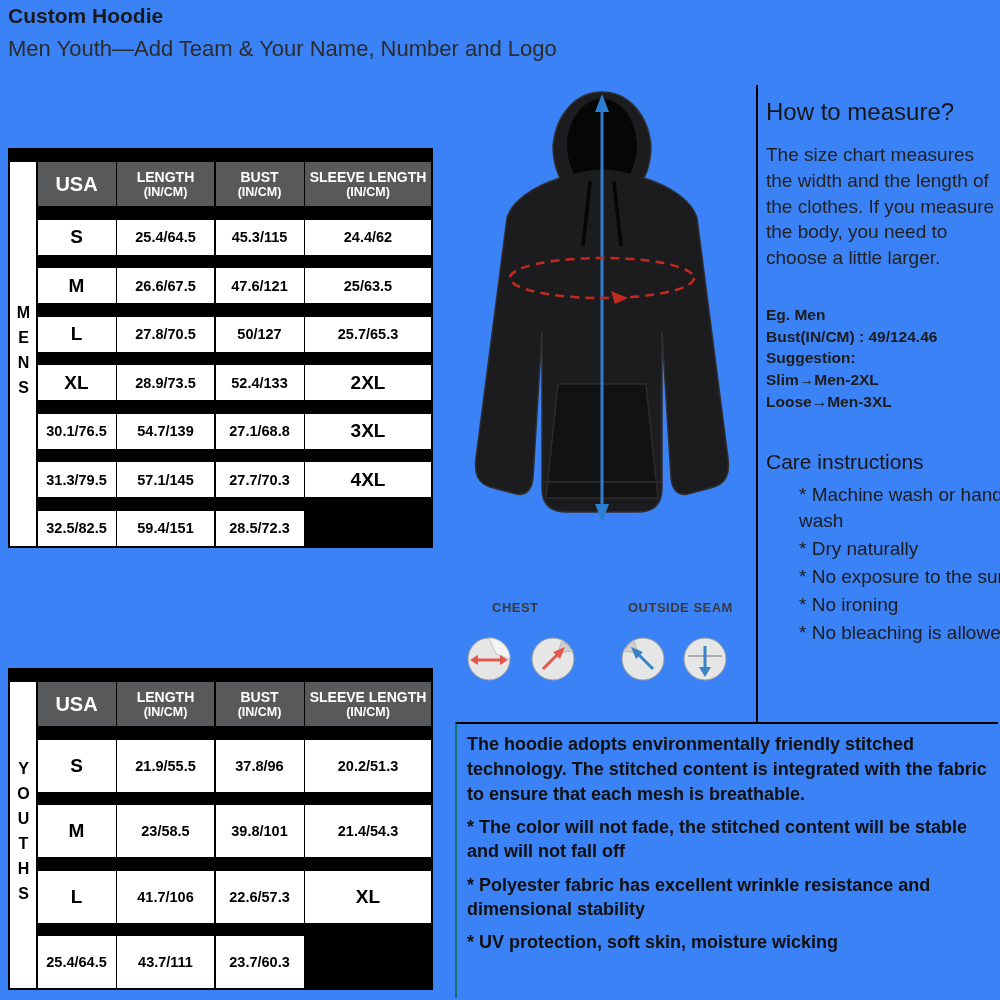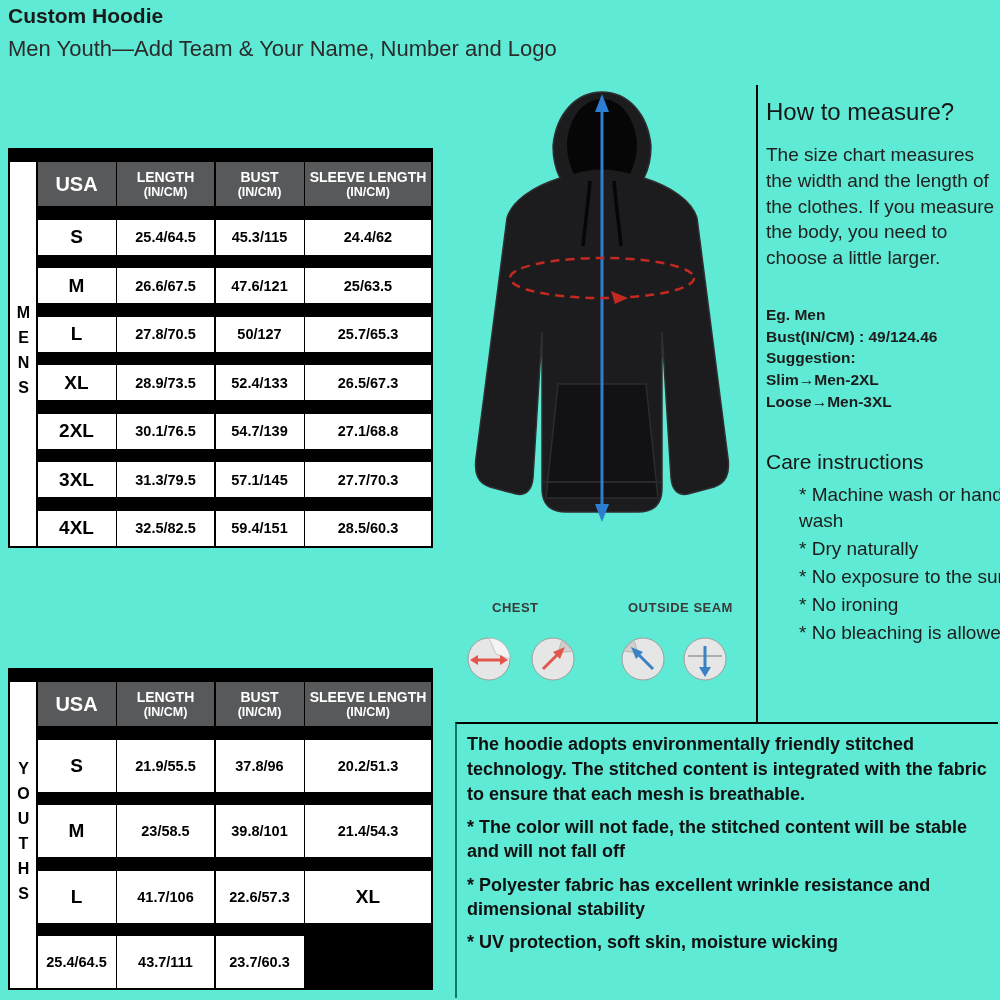--- a/index.html
+++ b/index.html
@@ -1,16 +1,16 @@
 <!DOCTYPE html>
 <html><head>
 <meta charset="utf-8">
 <style>
   html,body{margin:0;padding:0;background:#fff;}
-  .page{position:relative;width:1000px;height:1000px;background:#5eead4;overflow:hidden;
+  .page{position:relative;width:1000px;height:1000px;background:#3b82f6;overflow:hidden;
         font-family:"Liberation Sans", sans-serif;color:#111;}
 
   
   .title{position:absolute;left:8px;top:4px;font-size:21px;font-weight:700;color:#1a1a1a;}
   .subtitle{position:absolute;left:8px;top:36px;font-size:22px;font-weight:400;color:#2b2b2b;}
 
   
   .size-table{position:absolute;display:grid;background:#000;gap:1.5px;border:2px solid #000;}
   .mens{left:8px;top:148px;grid-template-columns:26px 78px 97px 88px 126px;
         grid-template-rows:56px repeat(7,47px);}
@@ -88,36 +88,35 @@
     <div class="cell val">25/63.5</div>
 
     <div class="cell sz">L</div>
     <div class="cell val">27.8/70.5</div>
     <div class="cell val">50/127</div>
     <div class="cell val">25.7/65.3</div>
 
     <div class="cell sz">XL</div>
     <div class="cell val">28.9/73.5</div>
     <div class="cell val">52.4/133</div>
-    <div class="cell val">26.5/67.3</div>
 
     <div class="cell sz">2XL</div>
     <div class="cell val">30.1/76.5</div>
     <div class="cell val">54.7/139</div>
     <div class="cell val">27.1/68.8</div>
 
     <div class="cell sz">3XL</div>
     <div class="cell val">31.3/79.5</div>
     <div class="cell val">57.1/145</div>
     <div class="cell val">27.7/70.3</div>
 
     <div class="cell sz">4XL</div>
     <div class="cell val">32.5/82.5</div>
     <div class="cell val">59.4/151</div>
-    <div class="cell val">28.5/60.3</div>
+    <div class="cell val">28.5/72.3</div>
   </div>
 
   <div class="size-table youth">
     <div class="cell vcell">
       <span class="vlabel">YOUTHS</span>
     </div>
     <div class="cell head">
         <span class="usa">USA</span>
       </div>
     <div class="cell head">

